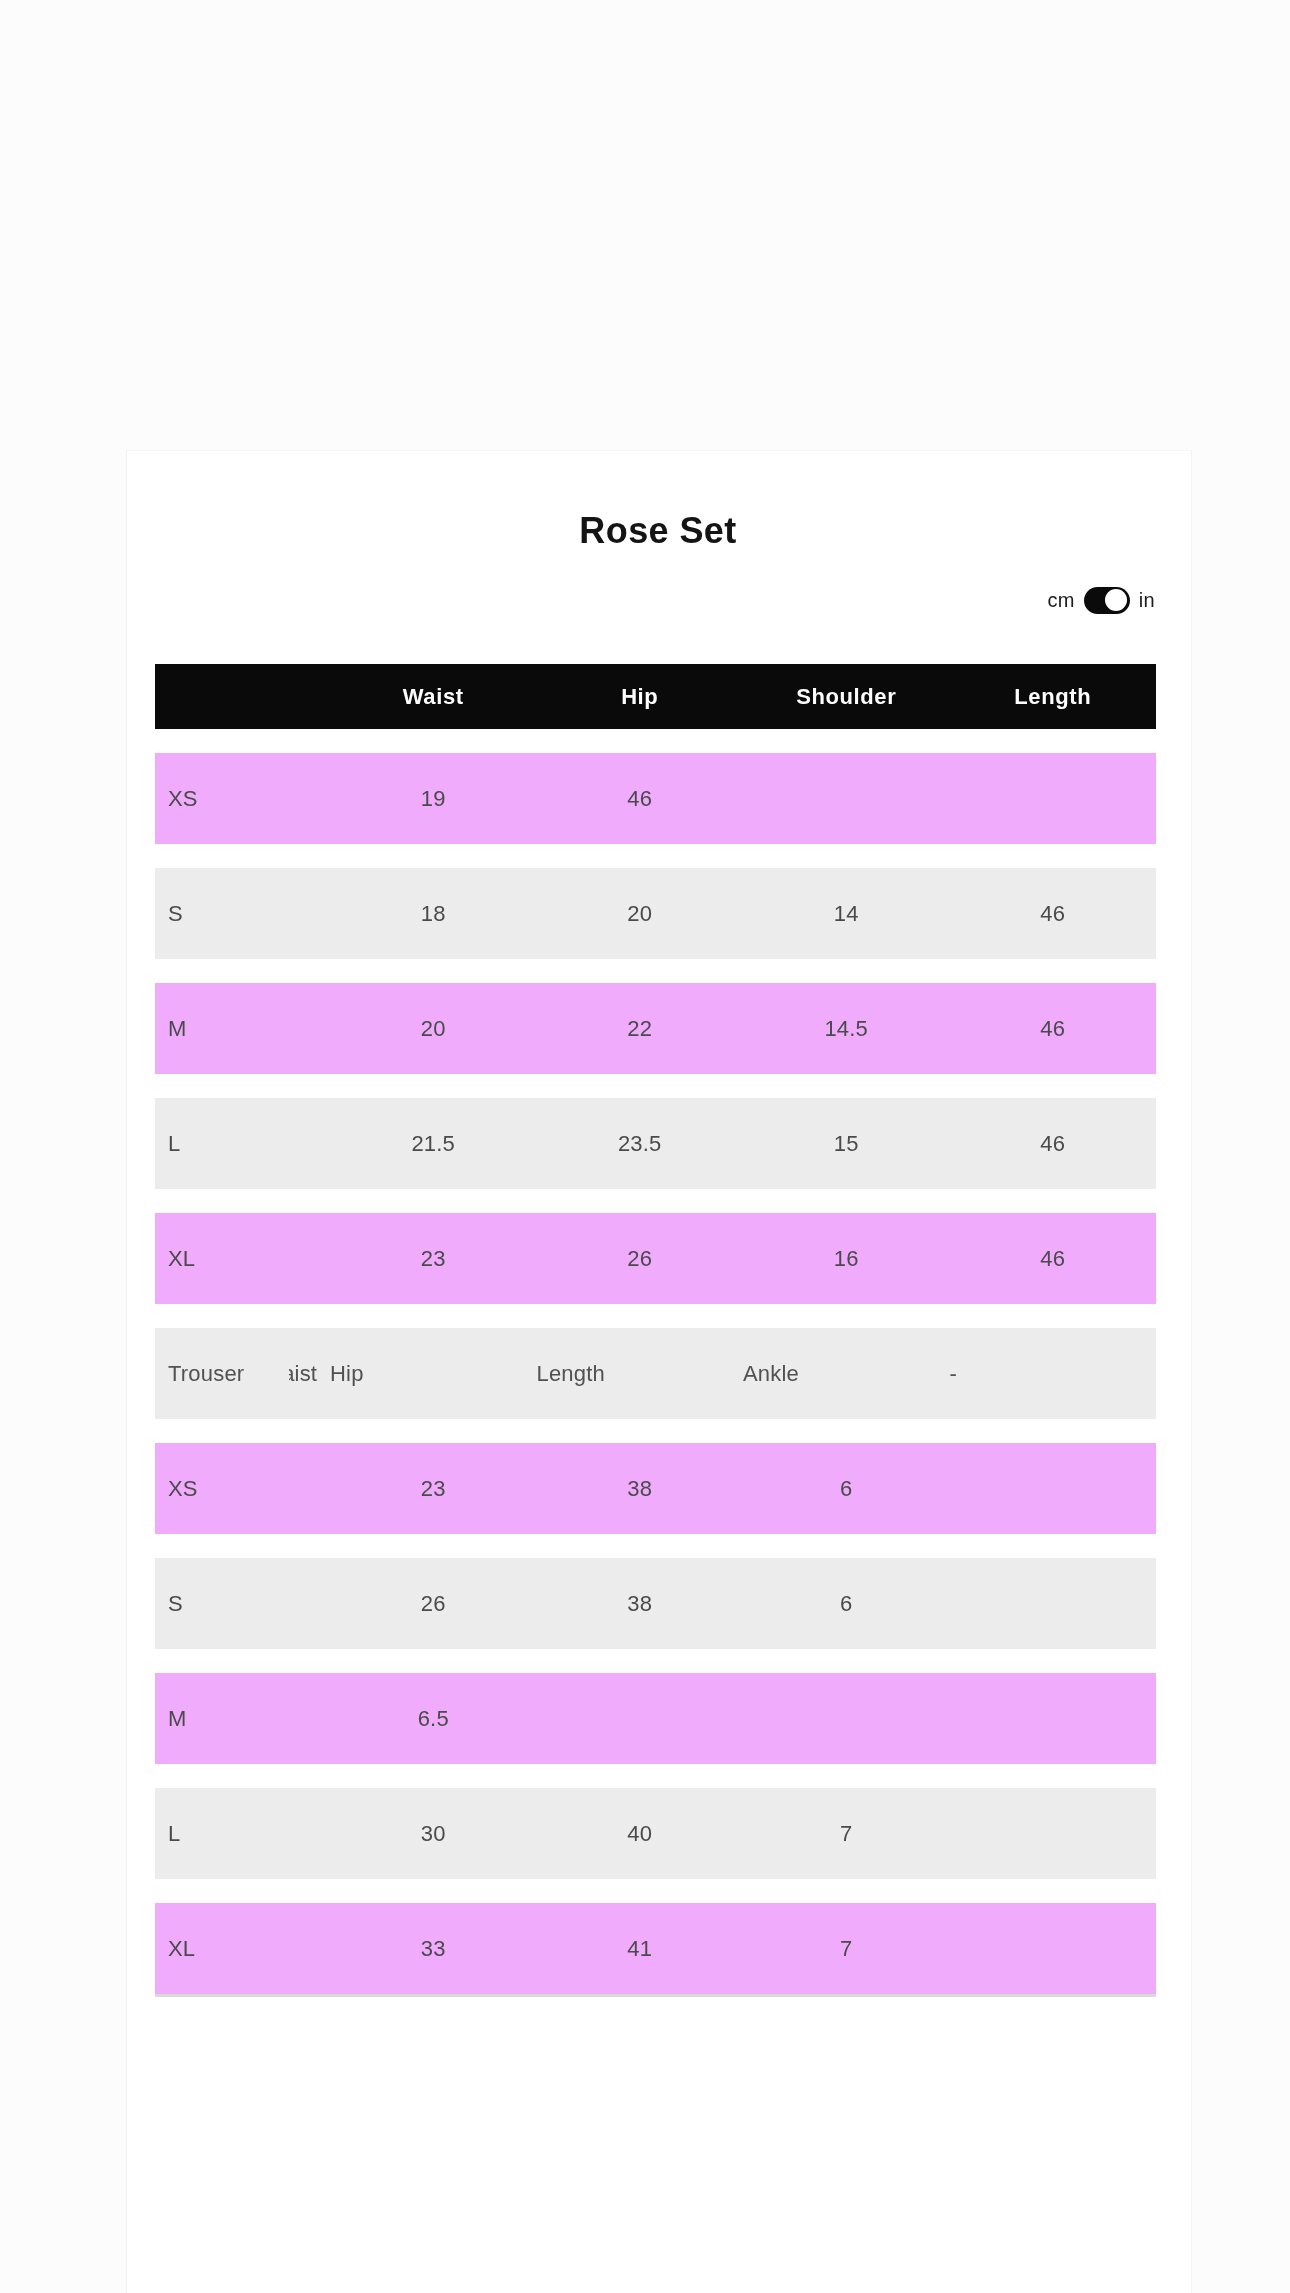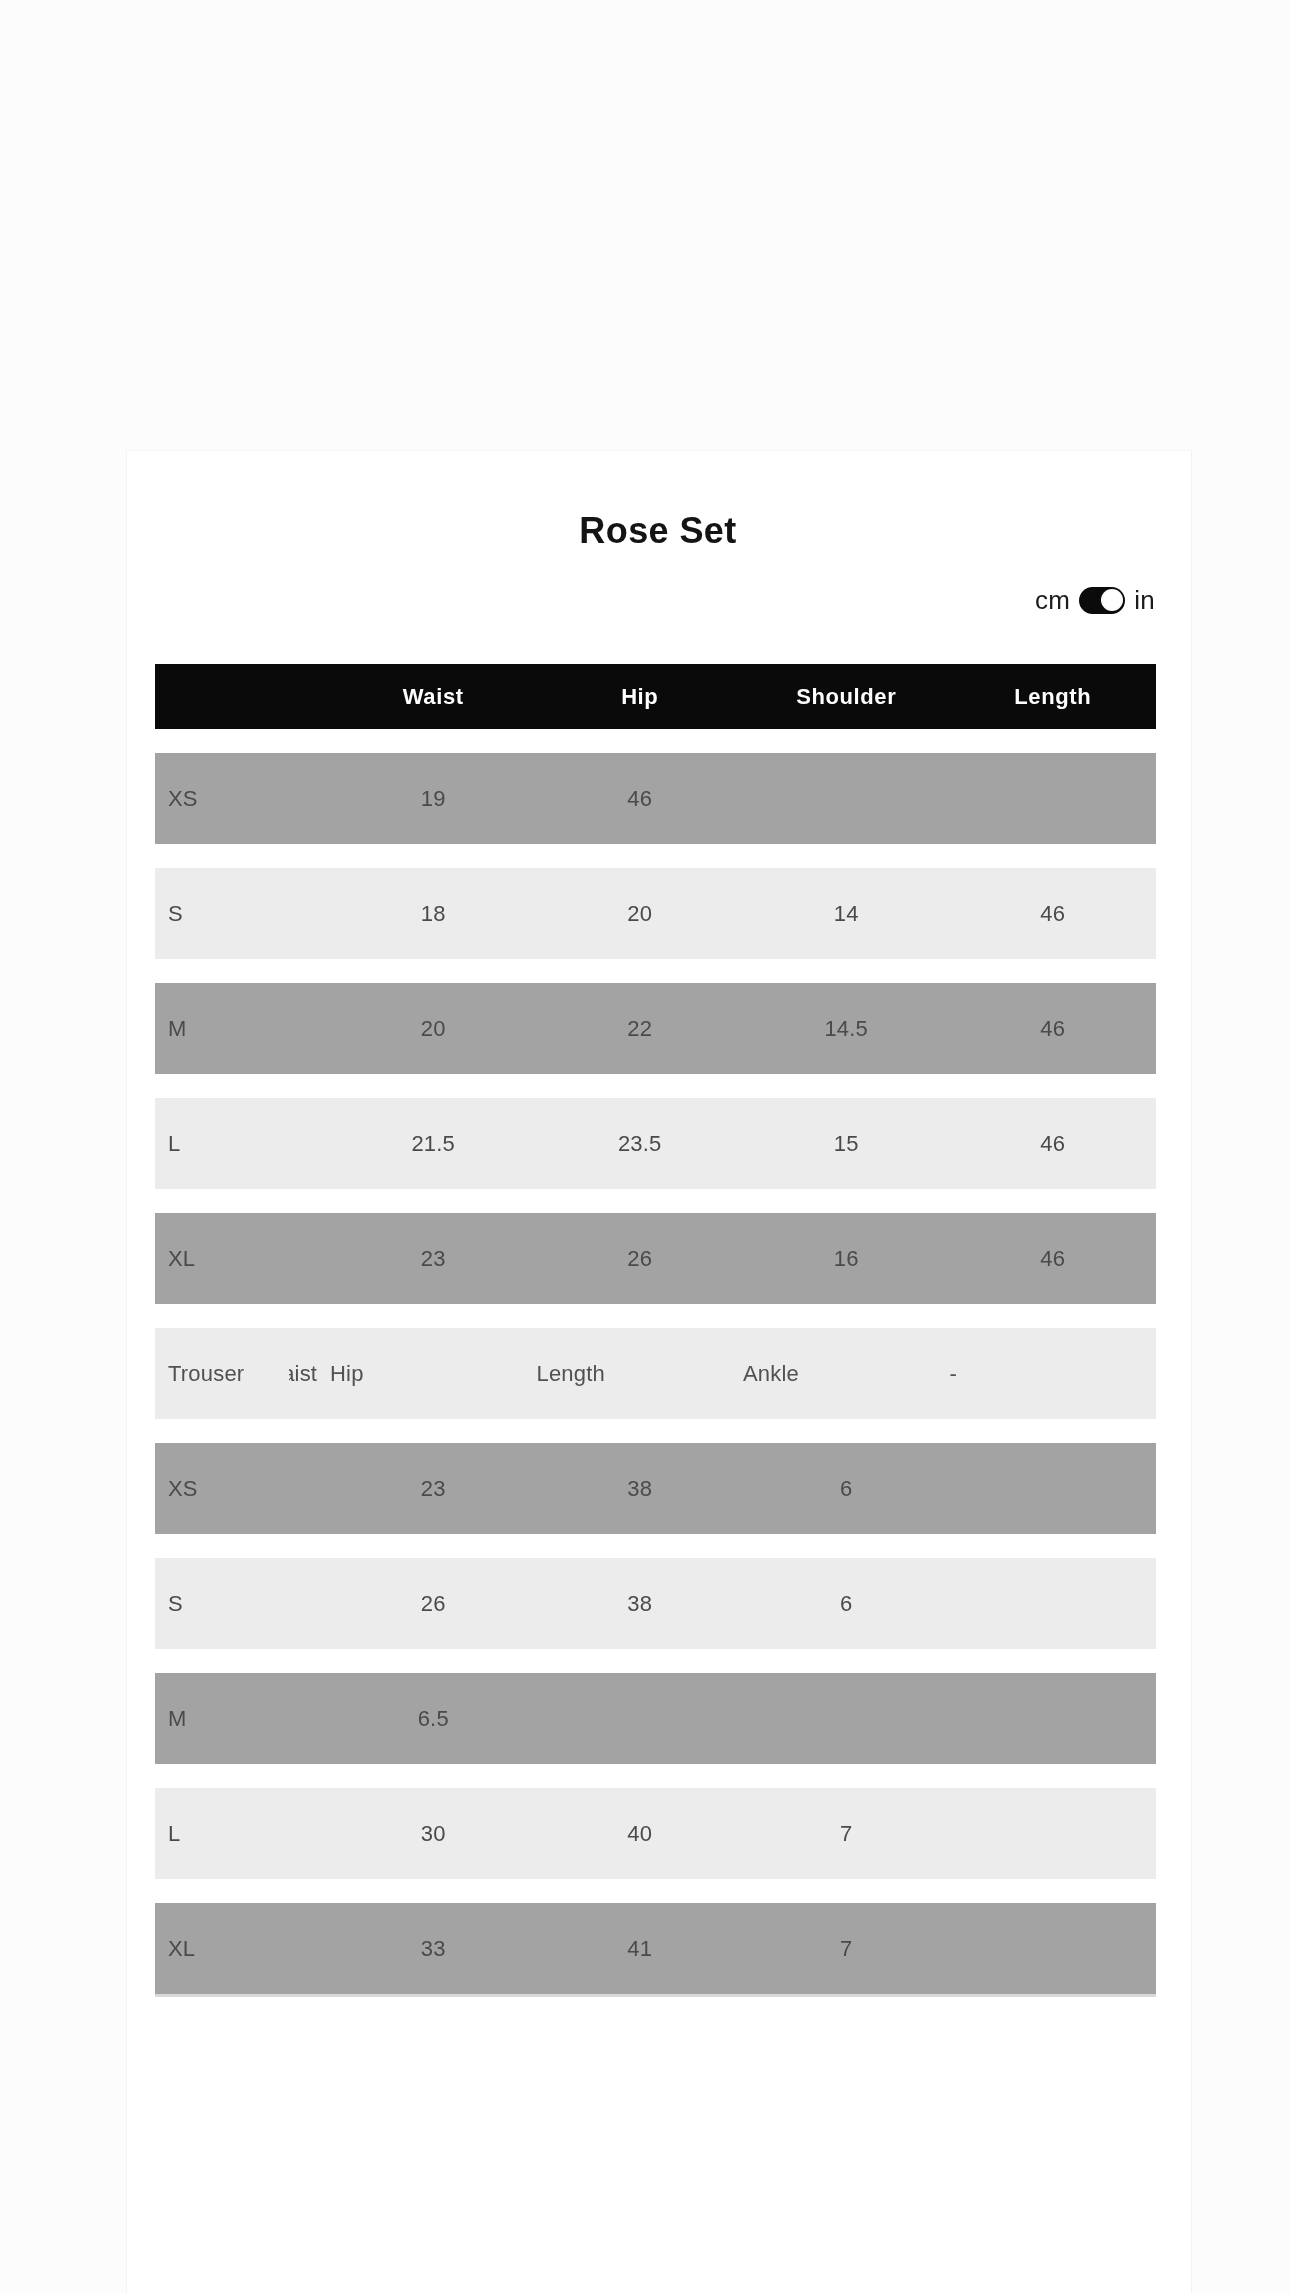--- a/index.html
+++ b/index.html
@@ -16,36 +16,36 @@
   }
   .title{
     position:absolute;left:126px;top:510px;width:1064px;
     margin:0;text-align:center;
     font-size:36px;font-weight:700;color:#141414;letter-spacing:.4px;
   }
   .unit-row{
     position:absolute;top:585px;right:135px;height:30px;
     display:flex;align-items:center;gap:9px;
   }
-  .unit-label{font-size:26px;color:#1c1c1c;letter-spacing:.3px;cursor:pointer;}
+  .unit-label{font-size:20px;color:#1c1c1c;letter-spacing:.3px;cursor:pointer;}
   .toggle{
     position:relative;width:46px;height:27px;border-radius:14px;
     background:#0b0b0b;border:none;padding:0;cursor:pointer;display:inline-block;
   }
   .toggle .knob{
     position:absolute;top:2.5px;right:2.5px;width:22px;height:22px;border-radius:50%;
     background:#ffffff;display:block;
   }
   .size-table{
     position:absolute;left:155px;top:640px;width:1001px;
     border-bottom:3px solid #d9d9d9;
   }
   .tr{display:grid;grid-template-columns:175px 1fr 1fr 1fr 1fr;margin-top:24px;}
   .tr.head{background:#0a0a0a;height:65px;}
-  .tr.body{height:91px;background:#a3a3a3;}
+  .tr.body{height:91px;background:#f0abfc;}
   .tr.alt{background:#ececec;}
   .td{display:flex;align-items:center;justify-content:center;
       font-size:22px;color:#4a4a4a;letter-spacing:.2px;}
   .td.size{justify-content:flex-start;padding-left:13px;}
   .tr.head .td{color:#ffffff;font-weight:700;font-size:22px;letter-spacing:.6px;}
   .tr.section .td{color:#515151;justify-content:space-between;}
   
   .clipwrap{display:inline-block;overflow:hidden;width:41px;height:27px;
             margin-left:10px;position:relative;top:1px;}
   .clipinner{display:inline-block;margin-left:-27px;white-space:nowrap;}

